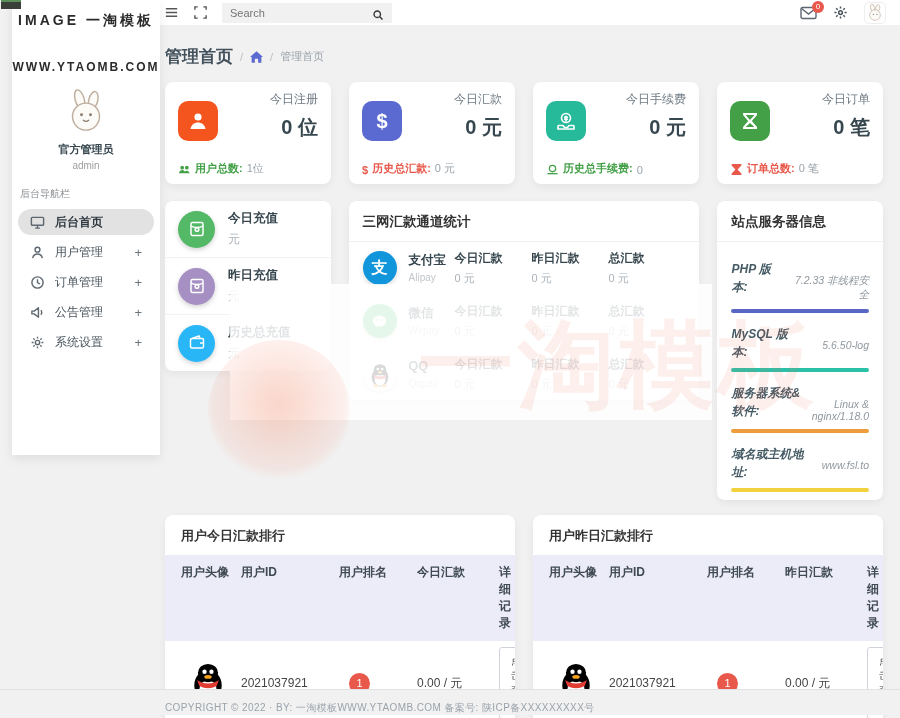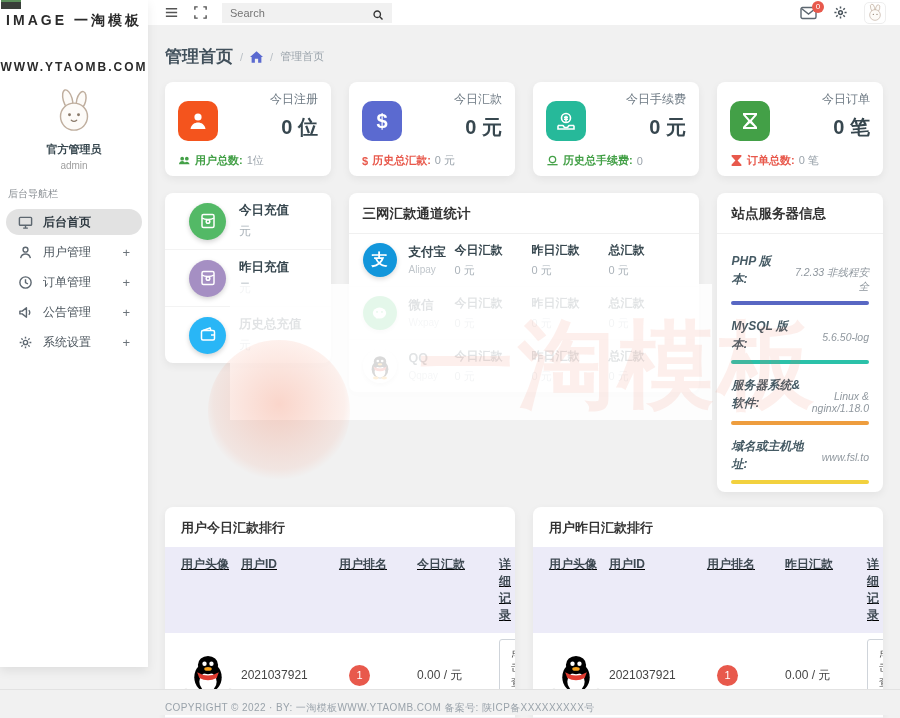--- a/index.html
+++ b/index.html
@@ -3,21 +3,21 @@
 <meta charset="utf-8">
 <style>
   * { margin:0; padding:0; box-sizing:border-box; }
   body { font-family:"Liberation Sans","DejaVu Sans",sans-serif; background:#e8e8e8; }
   .page { position:relative; width:900px; height:718px; background:#f1f1f1; overflow:hidden; }
 
   
   .artifact { position:absolute; left:1px; top:0; width:20px; height:9px; background:#3a3f3a; border-top:2px solid #5a8f5a; z-index:5; }
 
   
-  .sidebar { position:absolute; left:0; top:0; width:148px; height:667px; background:#fff;
+  .sidebar { position:absolute; left:12px; top:0; width:148px; height:455px; background:#fff;
              box-shadow:0 4px 10px rgba(0,0,0,.08); z-index:3; padding-top:10px; }
   .logo { text-align:center; font-size:14px; font-weight:bold; letter-spacing:3px; color:#2b2b2b; margin-top:2px; }
   .site { text-align:center; font-size:12px; font-weight:bold; letter-spacing:2px; color:#2b2b2b; margin-top:30px; }
   .avatar-wrap { width:54px; height:54px; margin:12px auto 0; }
   .user-name { text-align:center; font-size:11px; font-weight:bold; color:#37474f; margin-top:2px; }
   .user-role { text-align:center; font-size:10px; color:#9e9e9e; margin-top:3px; }
   .nav-label { font-size:10px; color:#8a8f94; margin:16px 0 8px 8px; }
   .nav-item { display:flex; align-items:center; height:26px; margin:0 6px 4px; padding:0 12px;
               font-size:12px; color:#4a545c; border-radius:14px; cursor:pointer; }
   .nav-item.active { background:#e2e2e2; font-weight:bold; color:#2f3a42; }
@@ -56,32 +56,32 @@
   .stats-row { display:flex; gap:18px; }
   .stat-card { flex:1; background:#fff; border-radius:8px; box-shadow:0 3px 8px rgba(0,0,0,.06); padding:9px 13px 8px; }
   .stat-top { display:flex; align-items:flex-start; }
   .stat-icon { width:40px; height:40px; border-radius:10px; margin-top:10px; color:#fff;
                display:flex; align-items:center; justify-content:center; }
   .stat-icon svg { width:22px; height:22px; }
   .stat-icon .glyph { font-size:20px; font-weight:bold; line-height:1; }
   .stat-right { margin-left:auto; text-align:right; }
   .stat-label { font-size:12px; color:#6e7a84; }
   .stat-value { font-size:20px; font-weight:bold; color:#37474f; margin-top:6px; }
-  .stat-foot { display:flex; align-items:center; margin-top:12px; font-size:11px; font-weight:bold; }
+  .stat-foot { display:flex; align-items:flex-end; margin-top:20px; font-size:11px; font-weight:bold; }
   .stat-foot .ficon { width:13px; height:13px; margin-right:4px; display:flex; align-items:center; }
   .stat-foot .ficon svg { width:100%; height:100%; }
   .stat-foot .fglyph { font-size:11px; font-weight:bold; margin-right:4px; }
   .stat-foot .fval { color:#9aa3ab; font-weight:normal; margin-left:4px; }
 
   
   .panels-row { display:flex; gap:18px; align-items:flex-start; margin-top:17px; }
   .panel { background:#fff; border-radius:8px; box-shadow:0 3px 8px rgba(0,0,0,.06); overflow:hidden; }
   .panel-title { font-size:13.5px; font-weight:bold; color:#333; padding:12px 14px 10px; border-bottom:1px solid #f0f0f0; }
   .p-recharge { flex:1; }
-  .re-row { display:flex; align-items:center; padding:9px 24px; border-bottom:1px solid #f3f3f3; }
+  .re-row { display:flex; align-items:center; padding:9px 13px; border-bottom:1px solid #f3f3f3; }
   .re-row:last-child { border-bottom:none; }
   .re-icon { width:37px; height:37px; border-radius:50%; box-shadow:0 2px 5px rgba(0,0,0,.18); color:#fff;
              display:flex; align-items:center; justify-content:center; flex:none; }
   .re-icon svg { width:18px; height:18px; }
   .re-txt { margin-left:13px; }
   .re-label { font-size:12.5px; font-weight:bold; color:#37474f; }
   .re-val { font-size:12px; color:#aab2b9; margin-top:4px; }
 
   .p-channels { flex:2.12; }
   .ch-row { display:flex; align-items:center; padding:8px 14px; border-bottom:1px solid #f3f3f3; }
@@ -101,21 +101,21 @@
   .sv-row { margin-top:12px; }
   .sv-line { display:flex; justify-content:space-between; align-items:flex-start;font-style:italic; }
   .sv-label { font-size:12px; font-weight:bold; color:#455a64; max-width:72px; line-height:1.5; }
   .sv-val { font-size:10.5px; color:#8f979e; text-align:right; margin-top:14px; }
   .sv-bar { height:4px; border-radius:2px; margin-top:7px; }
 
   
   .tables-row { display:flex; gap:18px; margin-top:15px; }
   .table-card { flex:1; background:#fff; border-radius:8px; box-shadow:0 3px 8px rgba(0,0,0,.06); height:264px; overflow:hidden; }
   .tbl-title { font-size:13px; font-weight:bold; color:#333; padding:12px 16px 10px; }
-  .tbl-head { display:flex; background:#ecebf8; padding:9px 0;text-decoration:underline; }
+  .tbl-head { display:flex; background:#ecebf8; padding:9px 0; }
   .tbl-head .c { font-size:12px; font-weight:bold; color:#3f4a53; }
   .tbl-row { display:flex; align-items:center; padding:6px 0; border-bottom:1px solid #f2f2f6; }
   .c { padding:0 4px; }
   .c1 { width:72px; padding-left:16px; flex:none; }
   .c2 { width:98px; flex:none; }
   .c3 { width:78px; flex:none; }
   .c4 { width:82px; flex:none; }
   .c5 { flex:1; }
   .row-avatar { width:37px; height:37px; border-radius:50%; border:1px solid #eee; background:#fff; overflow:hidden; }
   .row-id { font-size:12px; color:#444; }

